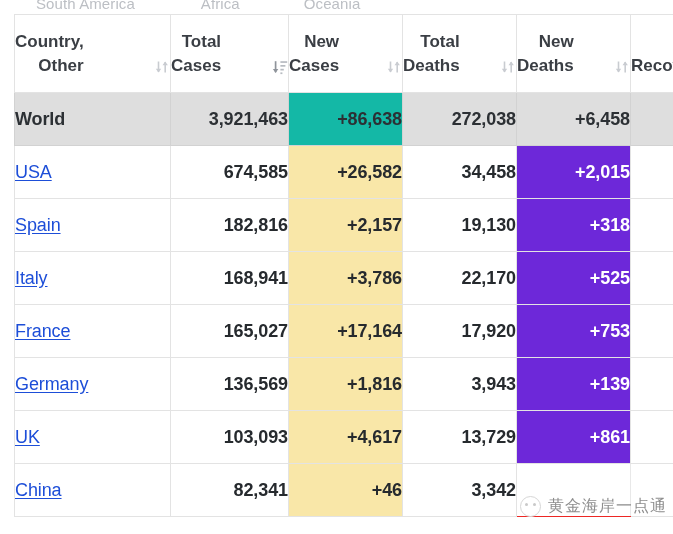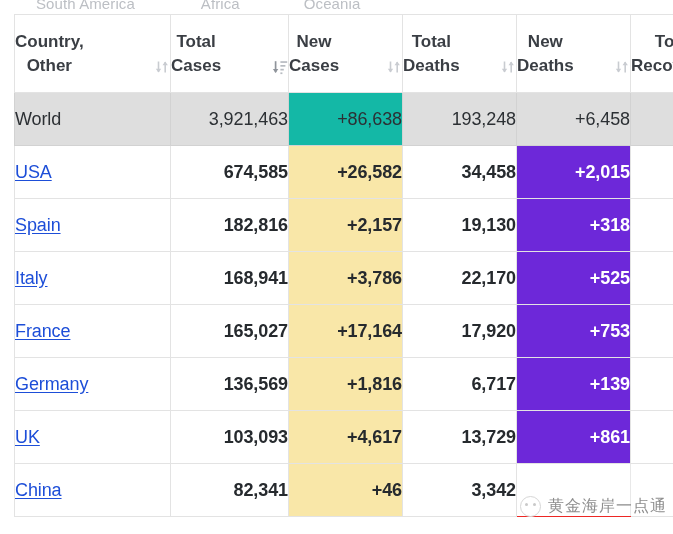--- a/index.html
+++ b/index.html
@@ -87,21 +87,21 @@
     display: flex;
     align-items: flex-end;
     justify-content: space-between;
     gap: 6px;
   }
   .th-label {
     font-size: 17px;
     line-height: 24px;
     font-weight: 700;
     color: #3a3e44;
-    text-align: center;
+    text-align: right;
     white-space: pre-line;
   }
   .sort-ico {
     flex: 0 0 auto;
     width: 16px;
     height: 20px;
     display: block;
     margin-bottom: 1px;
   }
 
@@ -115,21 +115,21 @@
     color: #262a2e;
     text-align: right;
     letter-spacing: -.1px;
   }
   tbody td.col-country {
     text-align: left;
     font-weight: 400;
   }
   tr.row-world td {
     background: #dedede;
-    font-weight: 400;
+    font-weight: 700;
     font-size: 18px;
     color: #2c3034;
     border-color: #d2d2d2;
     margin-left: 11px;
   }
   tr.row-world td.col-country { font-size: 18px; }
 
   a.country-link {
     color: #1d4ed8;
     text-decoration: underline;
@@ -300,21 +300,21 @@
 
         </tr>
       </thead>
 
       <tbody>
 
         <tr class="row-world">
           <td class="col-country">World</td>
           <td>3,921,463</td>
           <td class="cell-newcases">+86,638</td>
-          <td>193,248</td>
+          <td>272,038</td>
           <td class="cell-newdeaths">+6,458</td>
           <td class="cell-recovered"></td>
         </tr>
 
         <tr>
           <td class="col-country"><a class="country-link" href="#">USA</a></td>
           <td>674,585</td>
           <td class="cell-newcases">+26,582</td>
           <td>34,458</td>
           <td class="cell-newdeaths">+2,015</td>
@@ -345,21 +345,21 @@
           <td class="cell-newcases">+17,164</td>
           <td>17,920</td>
           <td class="cell-newdeaths">+753</td>
           <td class="cell-recovered"></td>
         </tr>
 
         <tr>
           <td class="col-country"><a class="country-link" href="#">Germany</a></td>
           <td>136,569</td>
           <td class="cell-newcases">+1,816</td>
-          <td>6,717</td>
+          <td>3,943</td>
           <td class="cell-newdeaths">+139</td>
           <td class="cell-recovered"></td>
         </tr>
 
         <tr>
           <td class="col-country"><a class="country-link" href="#">UK</a></td>
           <td>103,093</td>
           <td class="cell-newcases">+4,617</td>
           <td>13,729</td>
           <td class="cell-newdeaths">+861</td>

